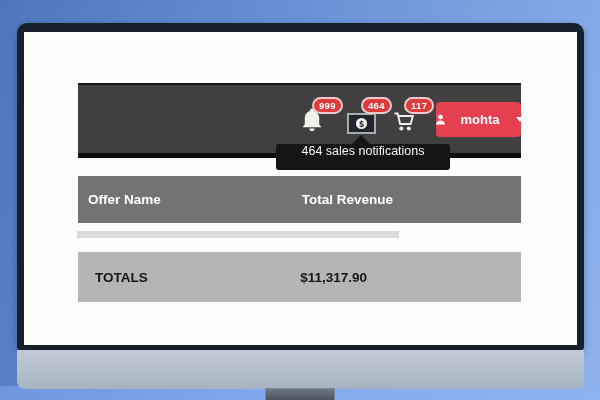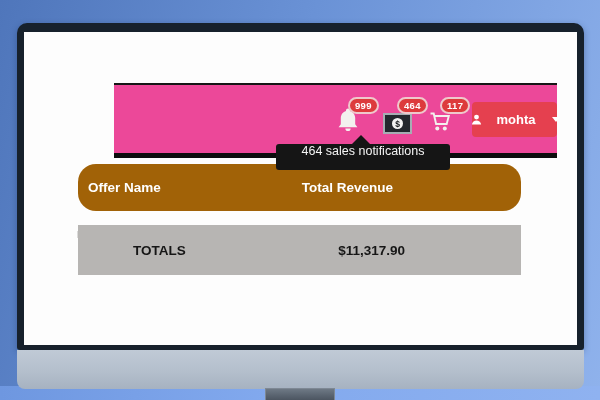--- a/index.html
+++ b/index.html
@@ -28,23 +28,22 @@
     border-radius:0 0 8px 8px;
   }
   .stand{
     position:absolute;left:265px;top:388px;width:68px;height:12px;
     background:linear-gradient(180deg,#6e7985 0%,#57616d 60%,#49525d 100%);
     border:1px solid #7e8894;border-bottom:none;
   }
   
   .navbar{
     position:absolute;left:54px;top:51px;width:443px;height:75px;
-    background:#ec4899;border-top:2px solid #161616;border-bottom:5px solid #0d0d0d;
+    background:#404040;border-top:2px solid #161616;border-bottom:5px solid #0d0d0d;
     box-sizing:border-box;
-    margin-left:36px;
   }
   .nav-icon{position:absolute;}
   .badge{
     position:absolute;height:13px;line-height:13px;padding:0 5px;
     background:#dd3b3c;border:2px solid #efc9cc;border-radius:9px;
     color:#fff;font-size:9.5px;font-weight:bold;letter-spacing:.3px;z-index:3;
   }
   .money{
     width:25px;height:17px;background:#23272d;border:2px solid #a7adb4;
     display:flex;align-items:center;justify-content:center;box-sizing:content-box;
@@ -73,22 +72,22 @@
     content:"";position:absolute;top:-9px;left:76px;
     border-left:9px solid transparent;border-right:9px solid transparent;
     border-bottom:9px solid #151515;
   }
   
   .thead,.trow{
     position:absolute;left:54px;width:443px;
     display:grid;grid-template-columns:169px 150px 1fr;align-items:center;
     font-weight:bold;box-sizing:border-box;
   }
-  .thead{top:132px;height:47px;background:#a16207;color:#fff;font-size:13.5px;border-radius:18px;}
-  .trow{top:193px;height:50px;background:#b7b5b3;color:#161616;font-size:13.5px;padding-left:38px;}
+  .thead{top:144px;height:47px;background:#737373;color:#fff;font-size:13.5px;}
+  .trow{top:220px;height:50px;background:#b7b5b3;color:#161616;font-size:13.5px;}
   .row-shadow{position:absolute;left:53px;top:199px;width:322px;height:7px;background:#dbdad9;}
   .thead .c1{padding-left:10px;}
   .thead .c2{padding-left:0;}
   .thead .c3{text-align:right;padding-right:4px;}
   .trow .c1{padding-left:17px;}
   .trow .c2{padding-left:8px;}
   .trow .c3{text-align:right;padding-right:30px;}
 </style>
 </head>
 <body>

